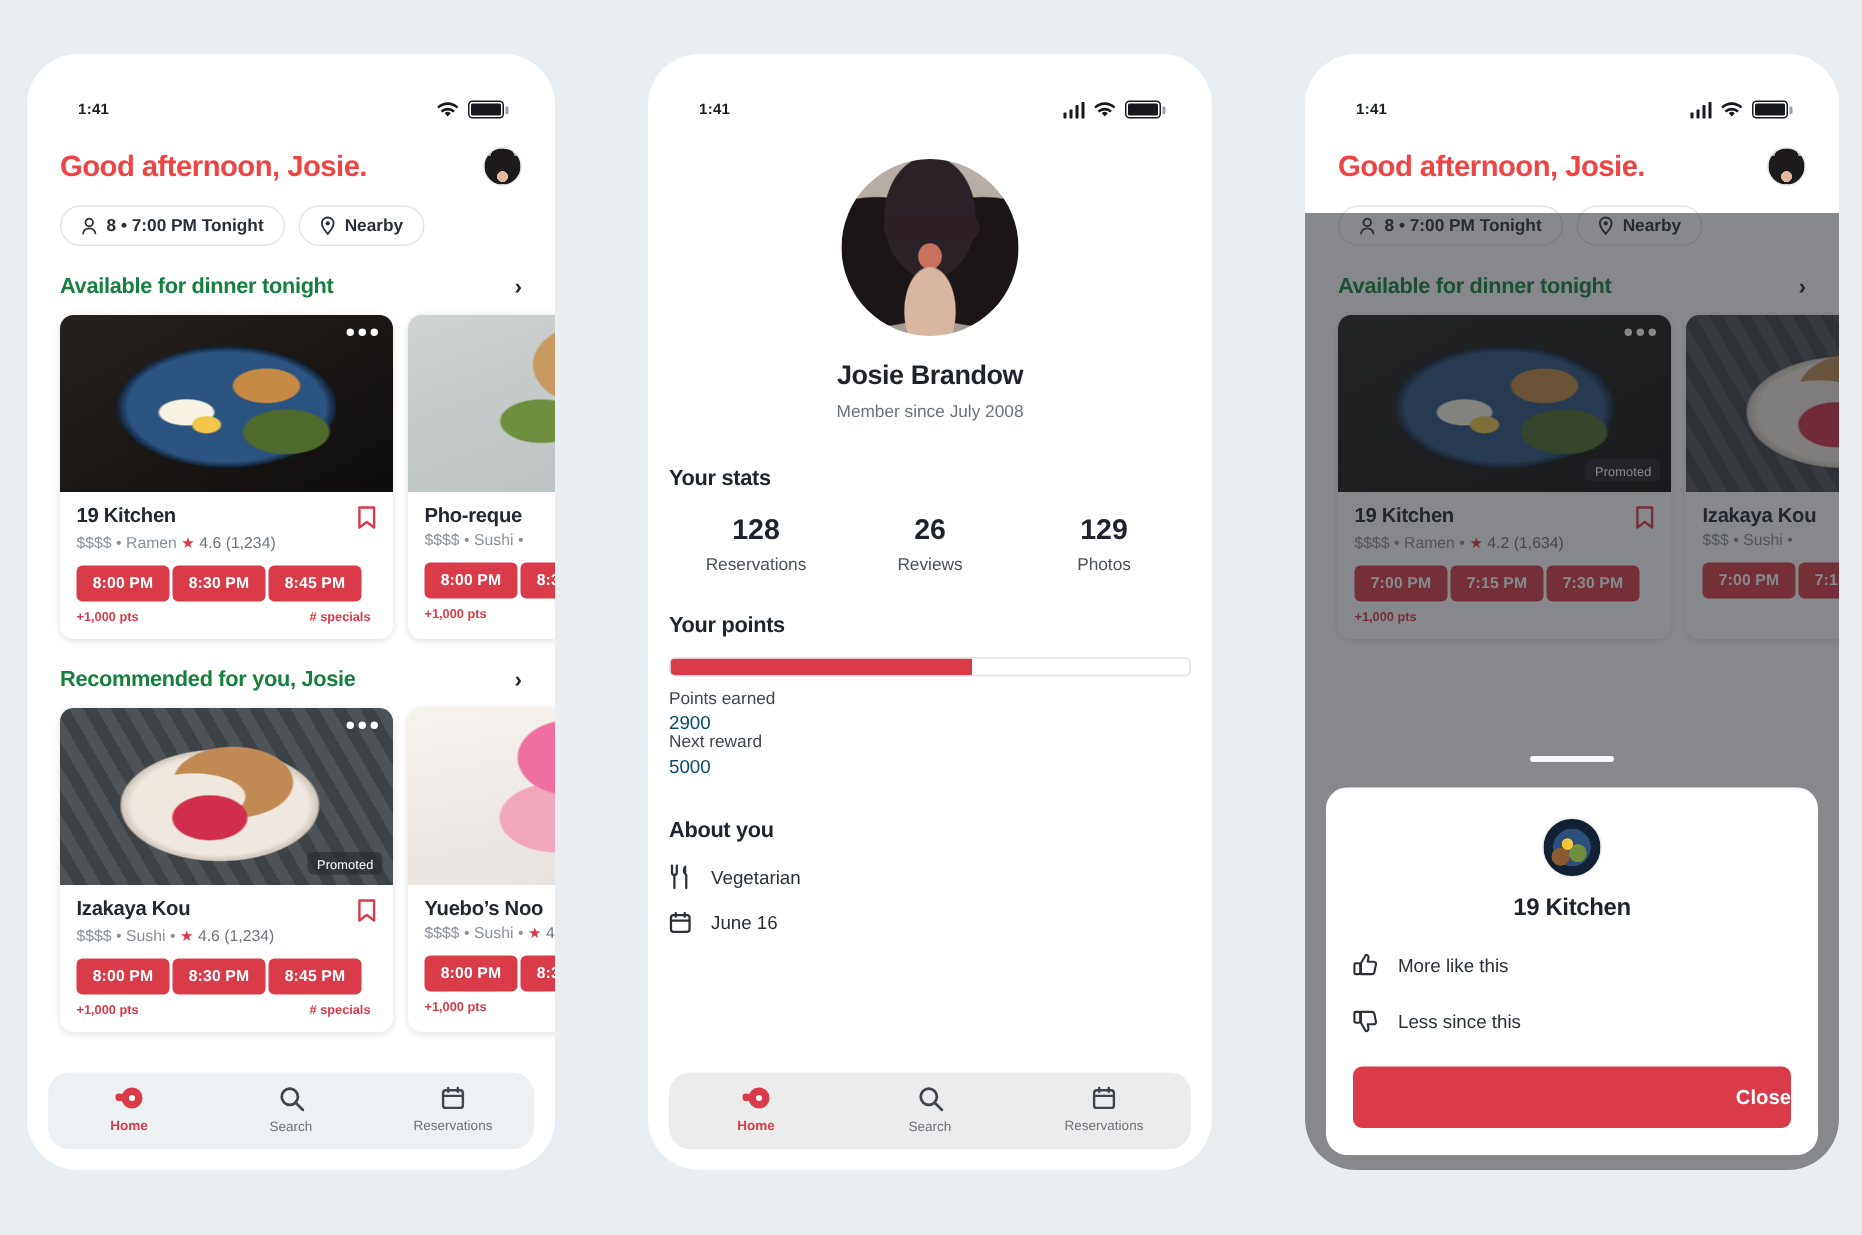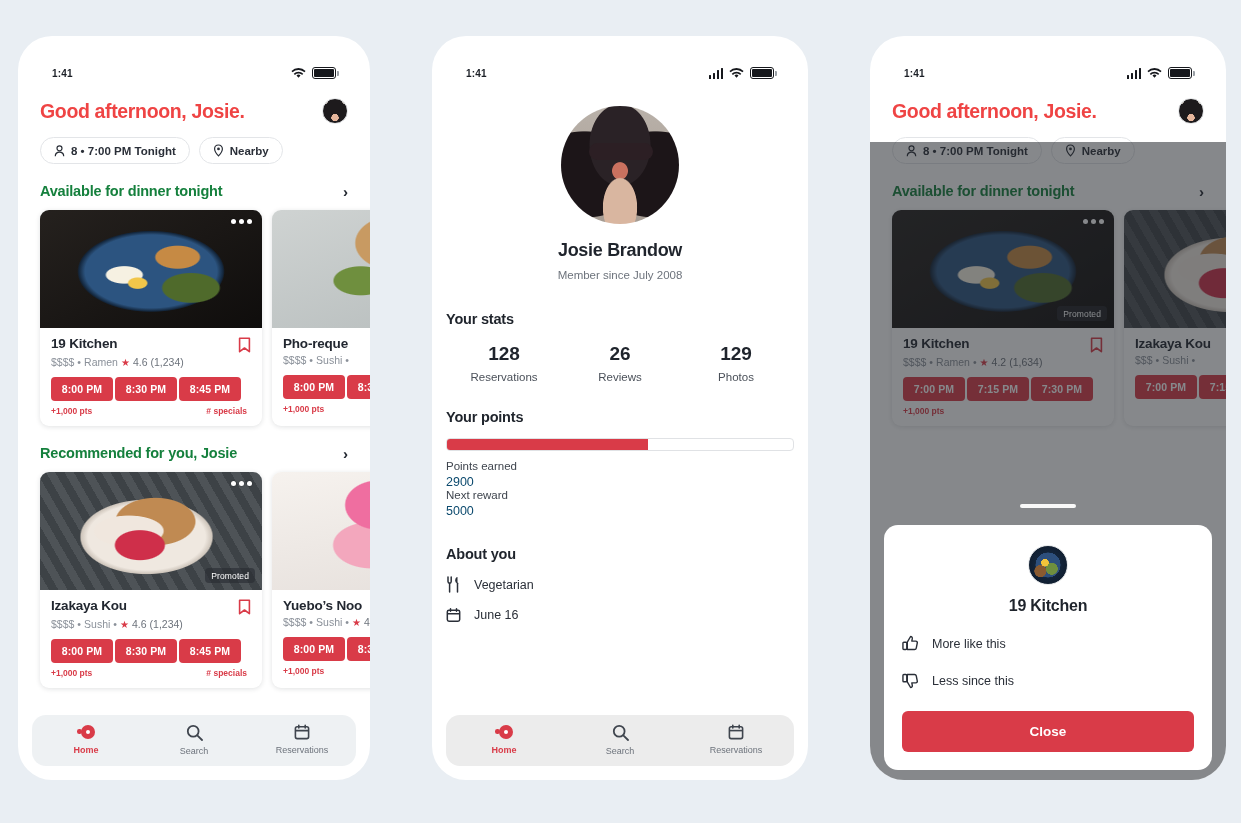--- a/index.html
+++ b/index.html
@@ -182,20 +182,21 @@
   }
   .sheet-title { text-align:center; font-size: 16px; font-weight:bold; color:#1f242c;
                  margin-top: 12px; letter-spacing:-.25px; }
   .sheet-item { display:flex; align-items:center; gap: 13px; margin-top: 20px; }
   .sheet-item .txt { font-size: 12.5px; color:#2a2f38; }
   .close-btn {
     margin-top: 22px; background:#d93b48; color:#fff; border:none;
     width:100%; border-radius: 6px; padding: 13px 0;
     font-size: 13.5px; font-weight:bold; font-family:"Liberation Sans", sans-serif;
     cursor:pointer;
+    text-align:right;
   }
 
   
   .ph-ramen { background:
       radial-gradient(ellipse at 44% 62%, #f1c64a 0 5%, transparent 6%),
       radial-gradient(ellipse at 38% 55%, #f6f1e2 0 9%, transparent 10%),
       radial-gradient(ellipse at 62% 40%, #c68a44 0 11%, transparent 12%),
       radial-gradient(ellipse at 68% 66%, #4f6a2b 0 13%, transparent 14%),
       radial-gradient(ellipse at 50% 52%, #2c5480 0 42%, #13263c 46%, transparent 47%),
       linear-gradient(150deg,#25211e, #0f0d0c); }

